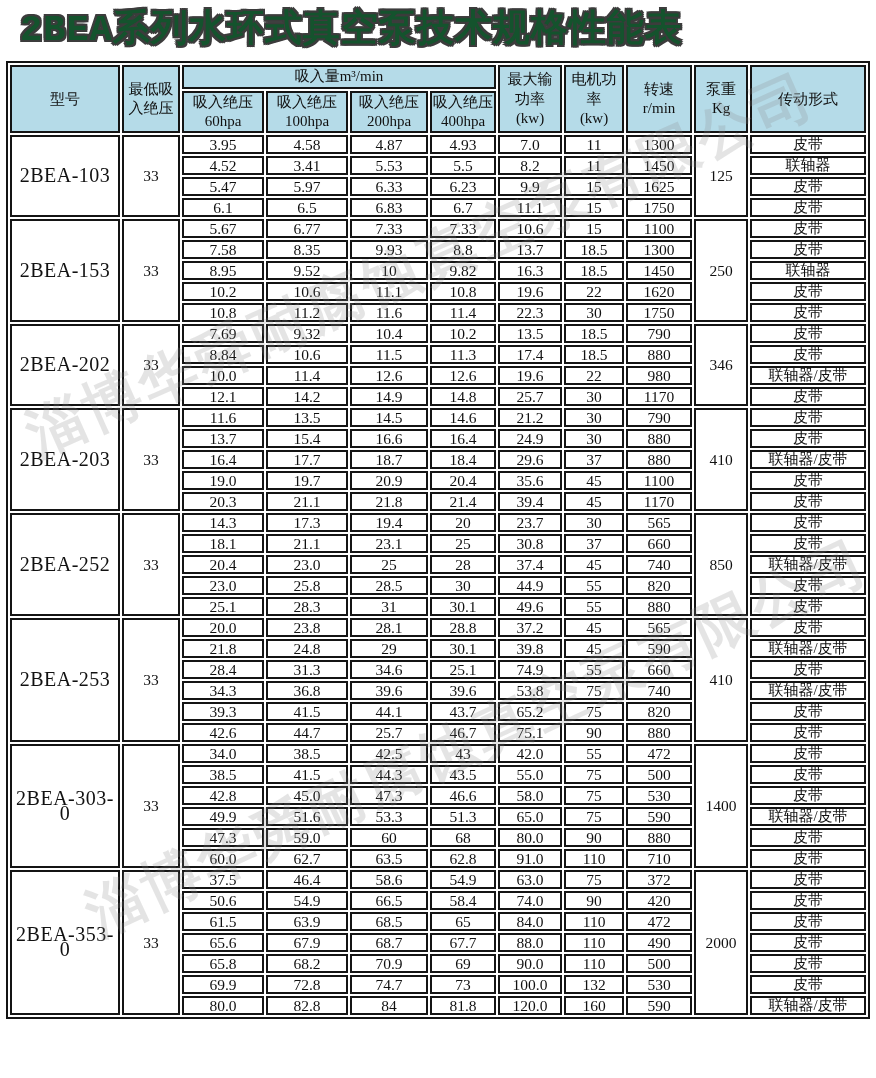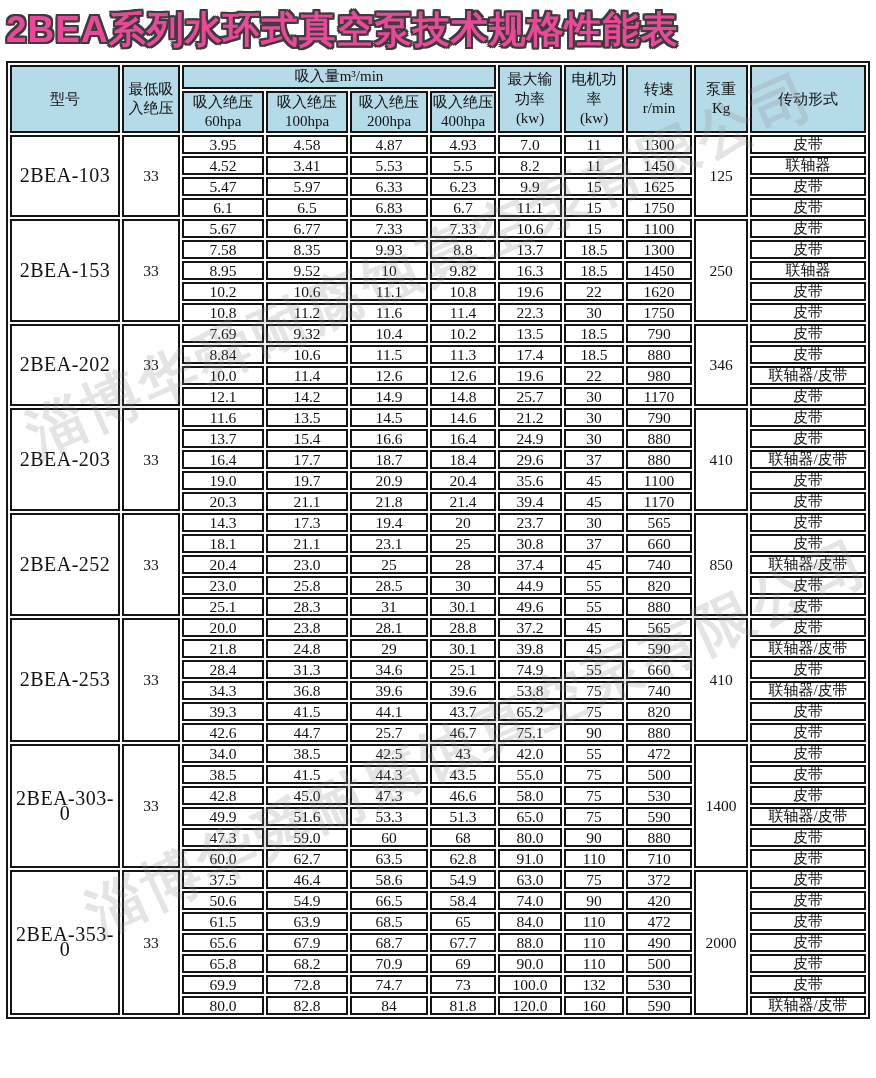--- a/index.html
+++ b/index.html
@@ -1,24 +1,24 @@
 <!DOCTYPE html>
 <html><head>
 <meta charset="utf-8">
 <style>
   html,body{margin:0;padding:0;}
   body{
     width:876px;height:1078px;background:#ffffff;position:relative;overflow:hidden;
     font-family:"Liberation Serif","DejaVu Serif",serif;
   }
   .page-title{
-    margin:8px 0 9px 6px;
-    font-family:Liberation Sans, sans-serif;
+    margin:8px 0 9px 20px;
+    font-family:Liberation Mono, monospace;
     font-size:37px;font-weight:bold;letter-spacing:1px;line-height:1.2;
-    color:#ec4899;
+    color:#14532d;
     text-shadow:-2px -2px 0 #3c3c3c, 2px -2px 0 #3c3c3c, -2px 2px 0 #3c3c3c,
                  2px 2px 0 #3c3c3c, 0 -2px 0 #3c3c3c, 0 2px 0 #3c3c3c,
                 -2px 0 0 #3c3c3c, 2px 0 0 #3c3c3c;
   }
   table.spec{
     table-layout:fixed;width:864px;margin:0 0 0 6px;
     border-collapse:separate;border-spacing:2px;
     border:2px solid #141414;background:#ffffff;
   }
   th,td{

